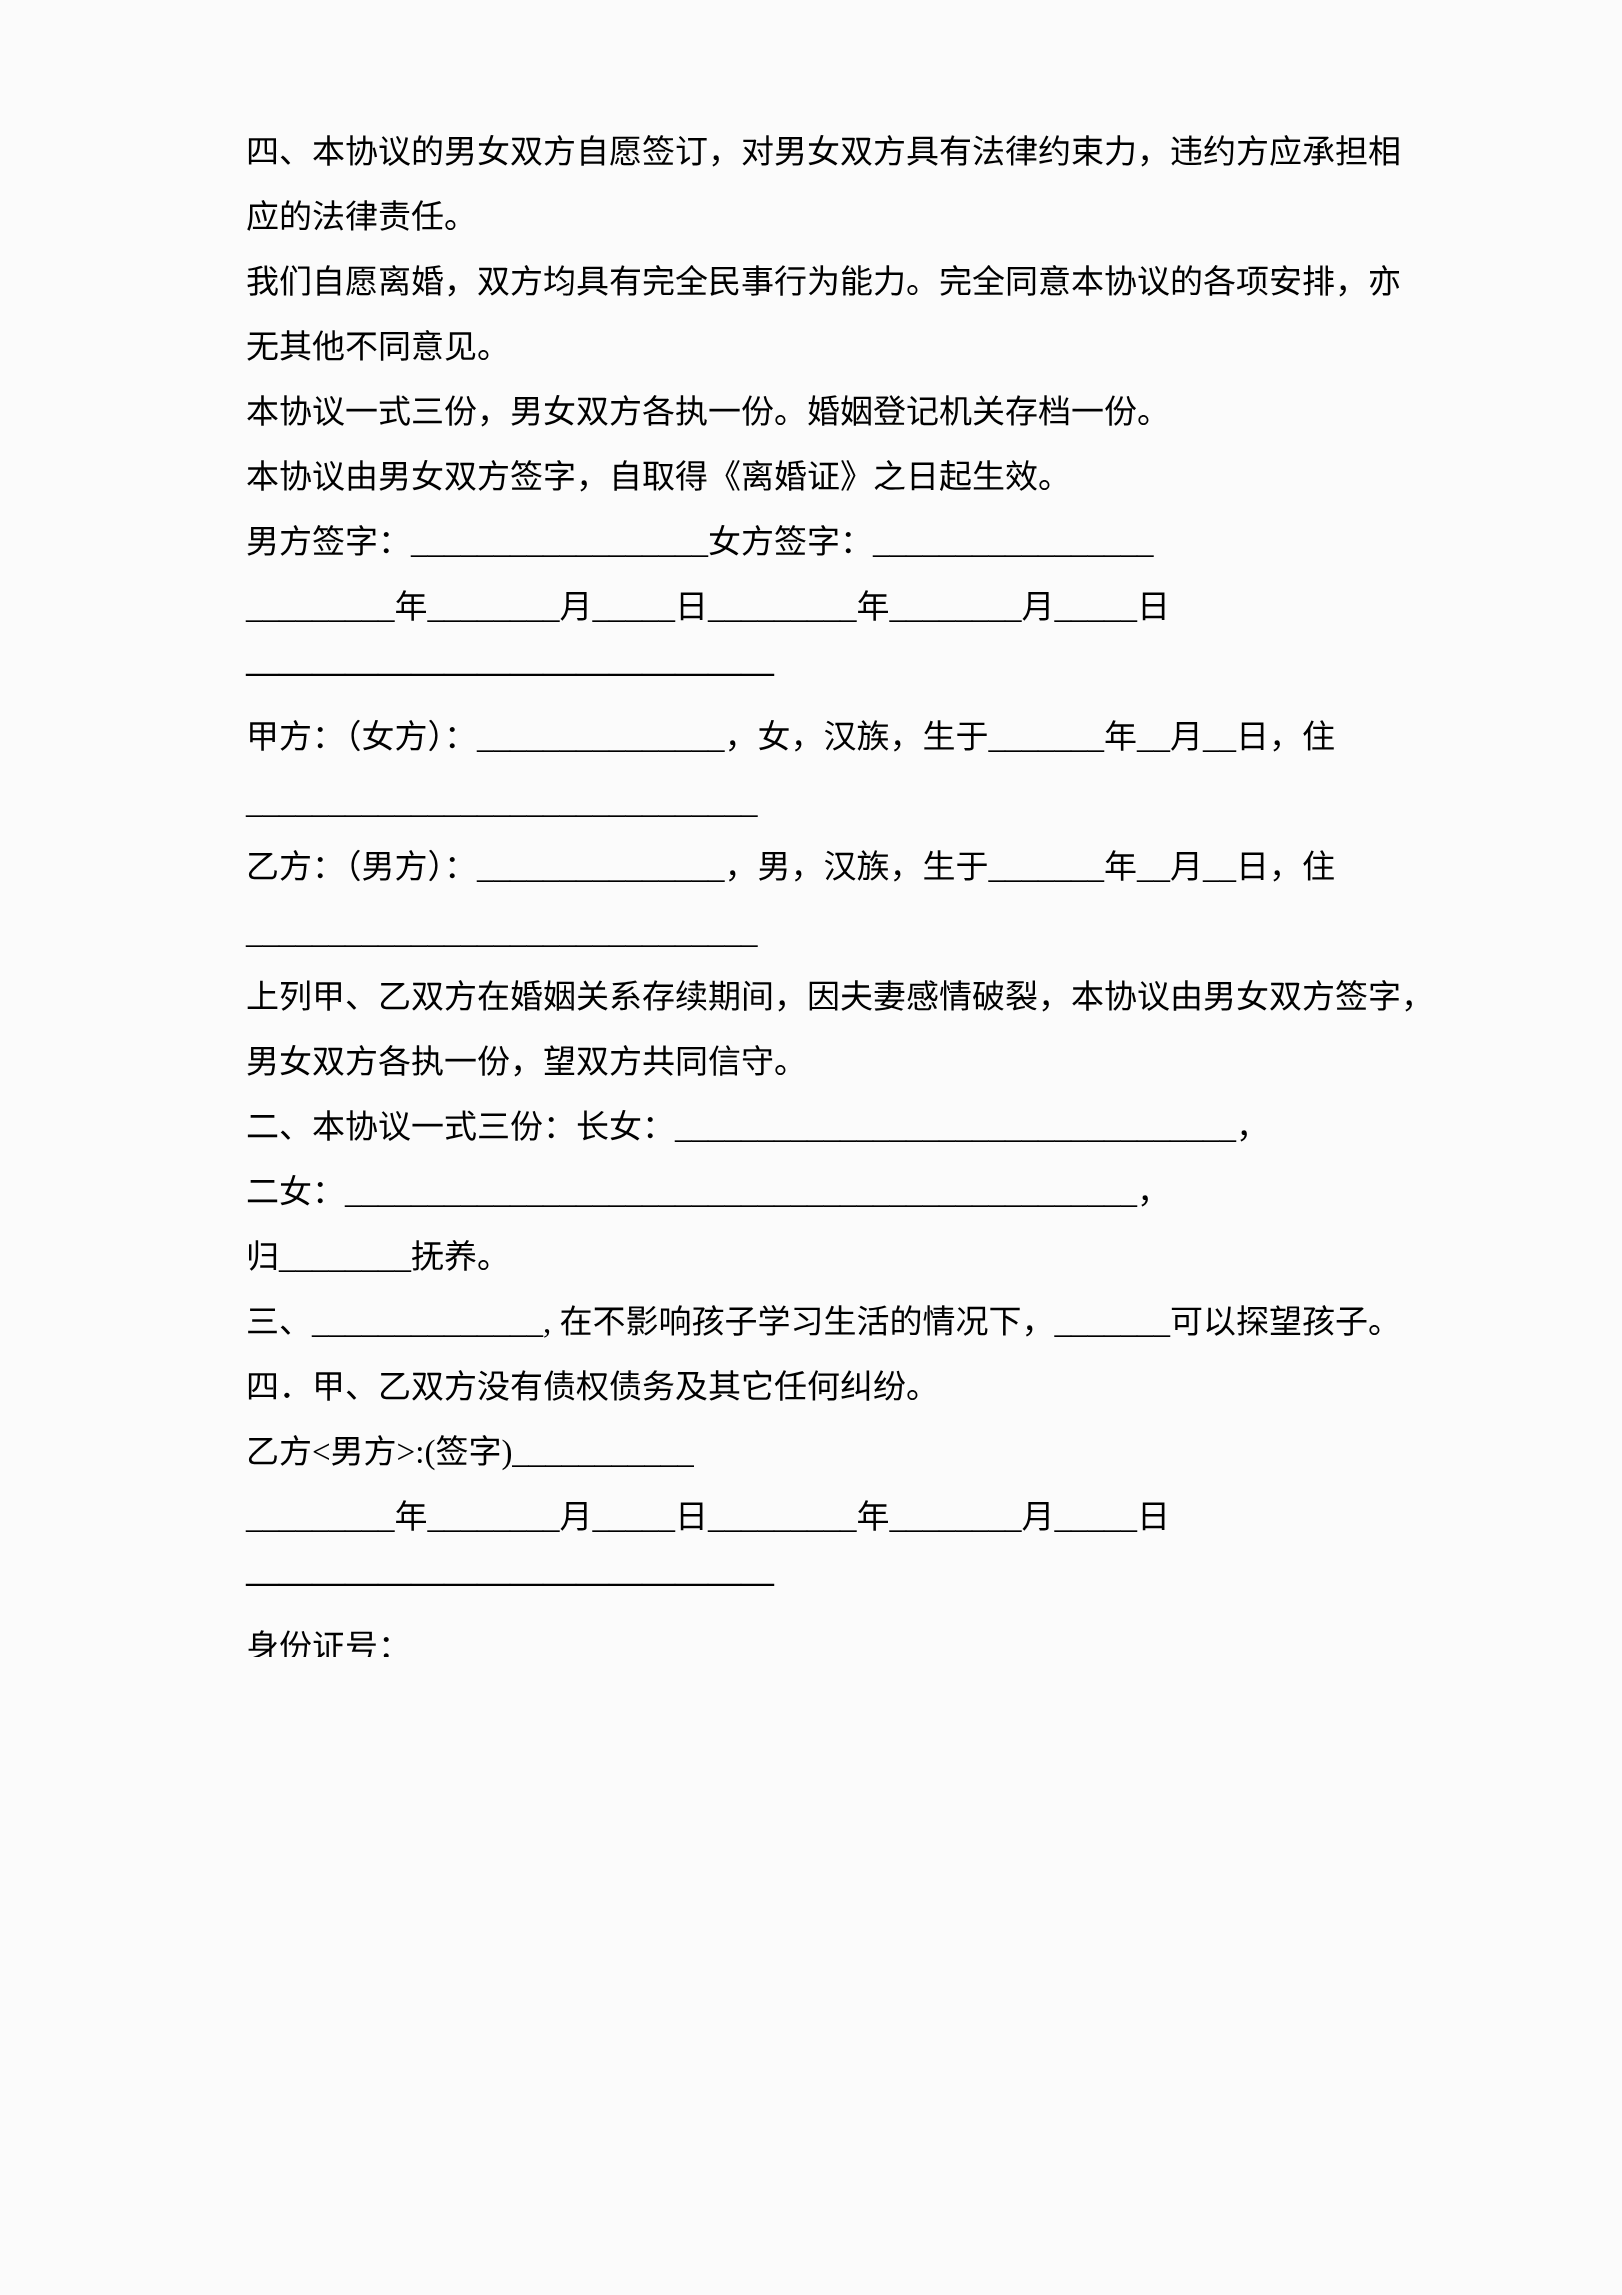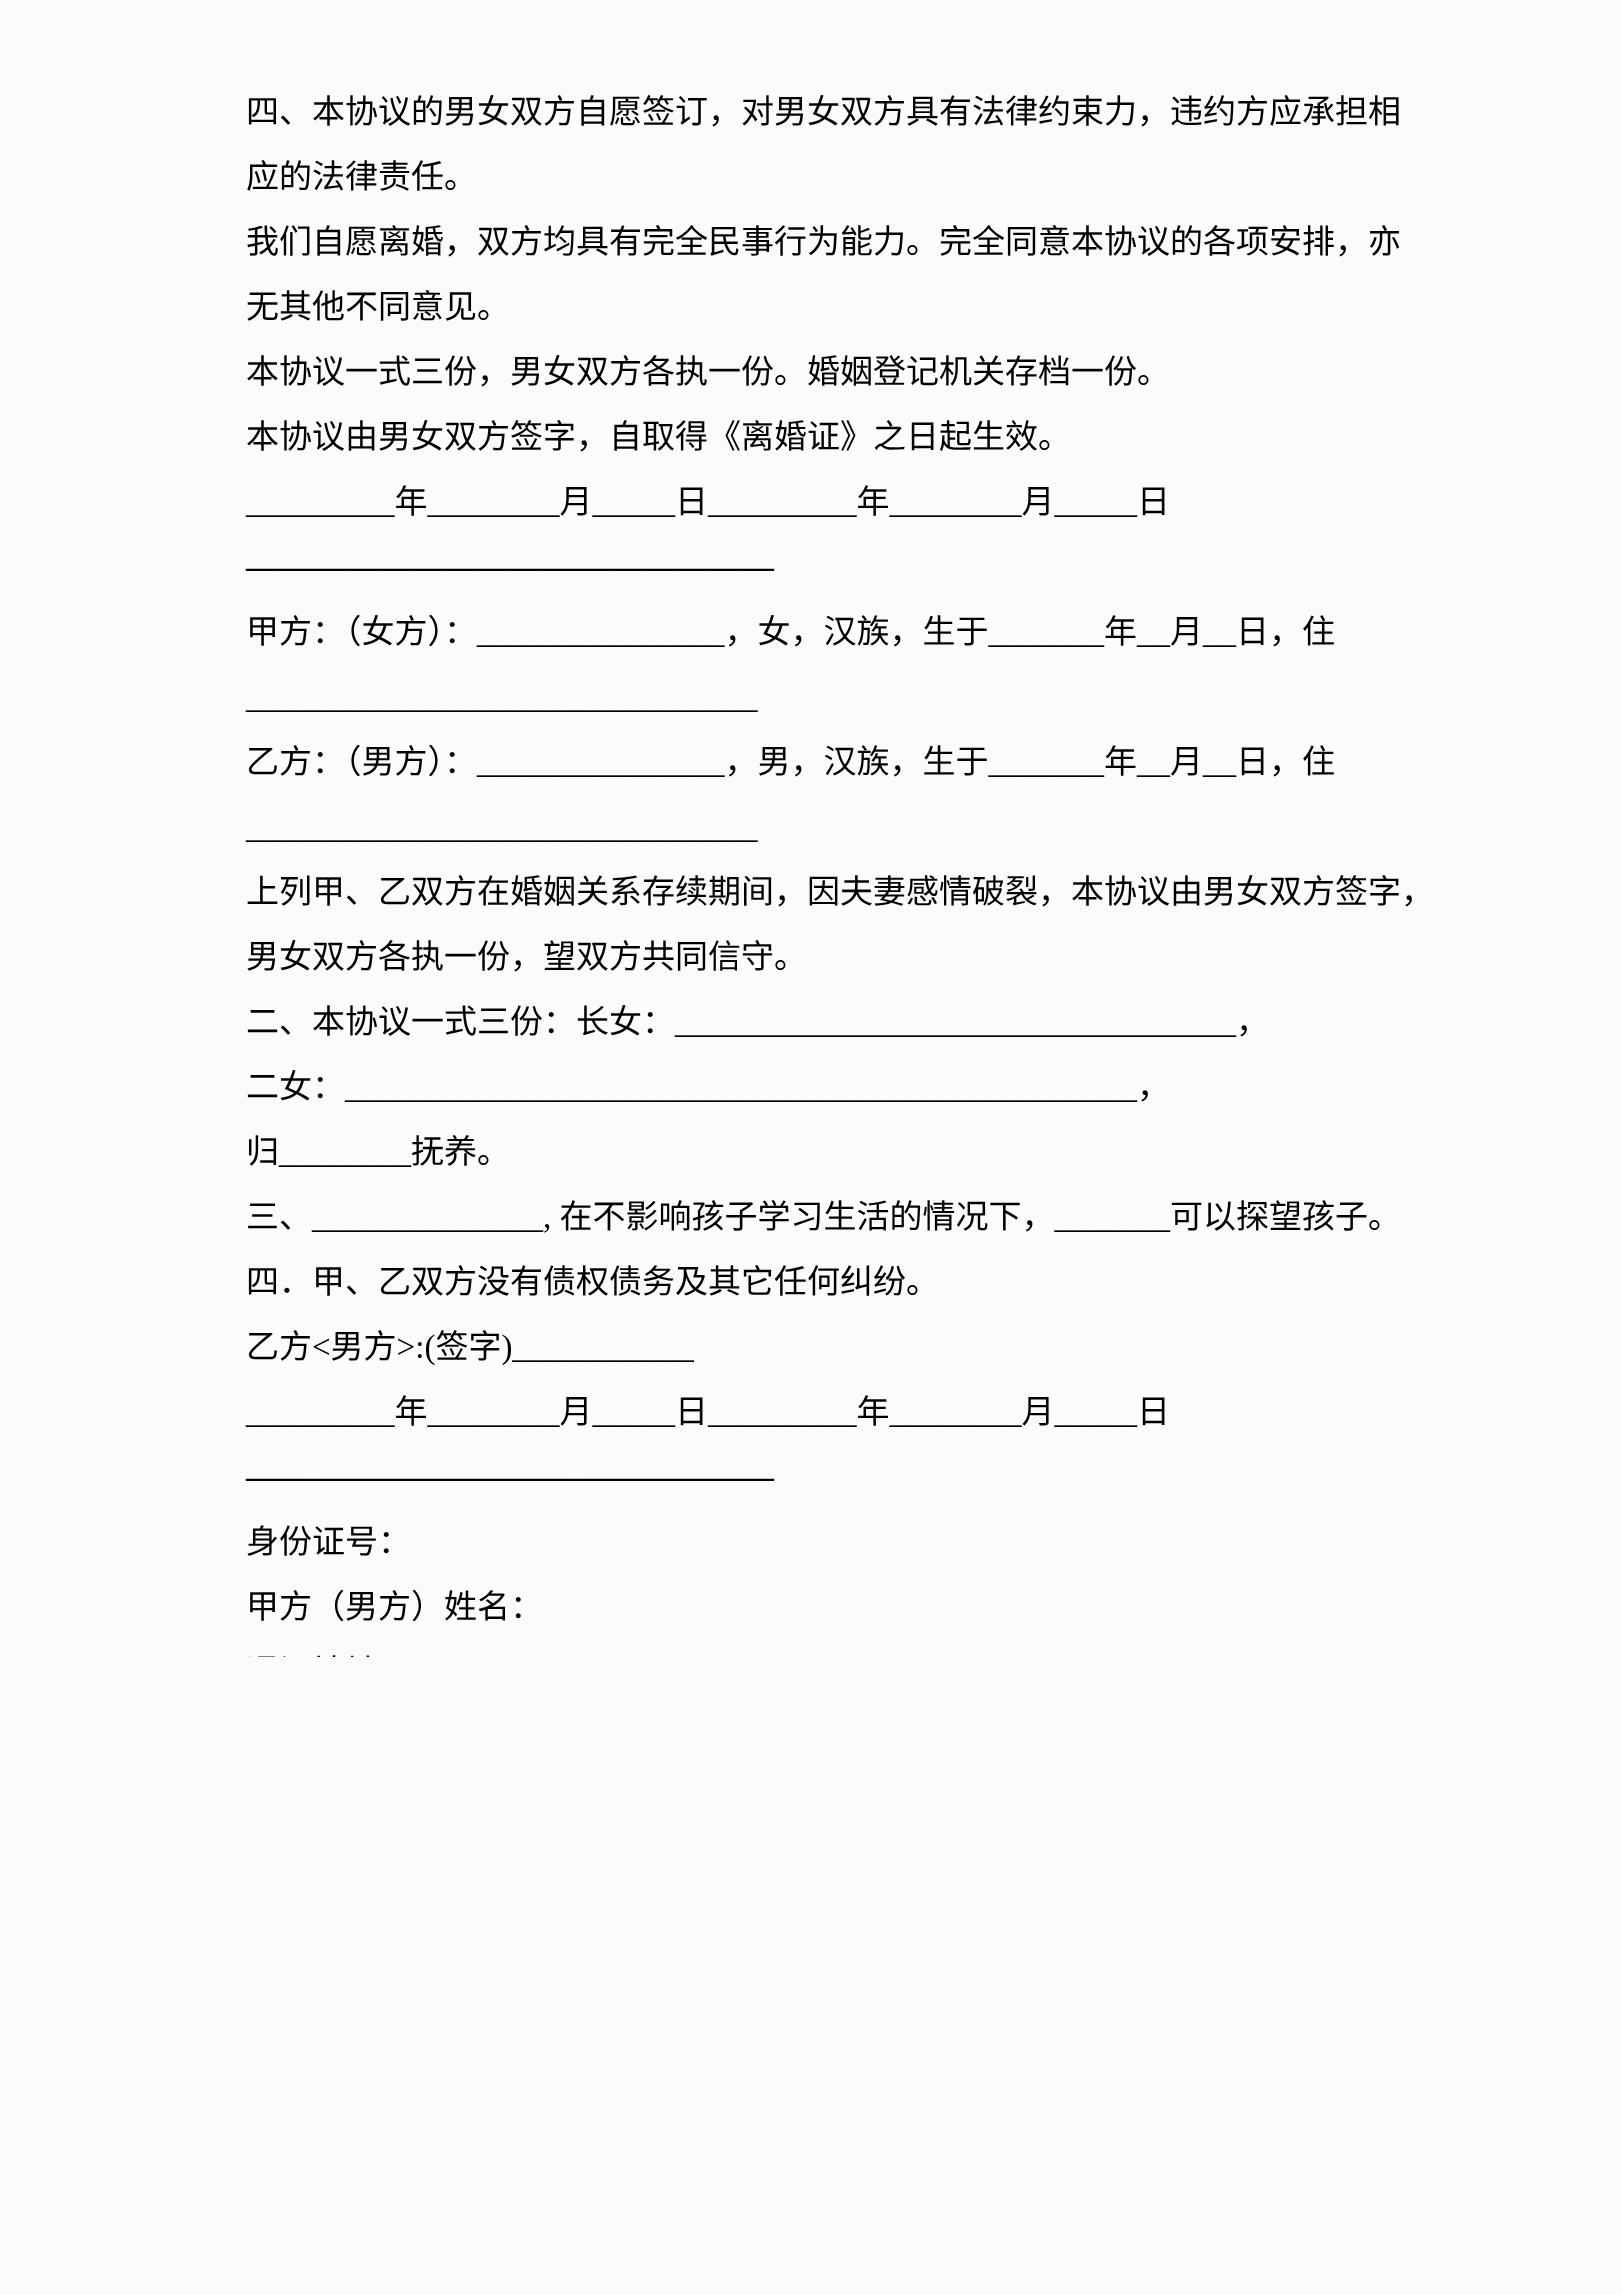--- a/index.html
+++ b/index.html
@@ -11,21 +11,21 @@
     background: #fbfbfb;
     font-family: "Liberation Serif", "DejaVu Serif", serif;
   }
   .page {
     position: relative;
     width: 1623px;
     height: 1657px;
     background: #fbfbfb;
     overflow: hidden;
     box-sizing: border-box;
-    padding: 80px 196px 0 246px;
+    padding: 120px 196px 0 246px;
   }
   .doc-line {
     font-size: 33px;
     line-height: 65px;
     color: #000000;
     white-space: nowrap;
     letter-spacing: 0;
     font-weight: 400;
   }
   .doc-line.dash-rule {
@@ -35,20 +35,21 @@
 </head>
 <body>
 
 <div class="page">
   <div class="doc-line">四、本协议的男女双方自愿签订，对男女双方具有法律约束力，违约方应承担相</div>
   <div class="doc-line">应的法律责任。</div>
   <div class="doc-line">我们自愿离婚，双方均具有完全民事行为能力。完全同意本协议的各项安排，亦</div>
   <div class="doc-line">无其他不同意见。</div>
   <div class="doc-line">本协议一式三份，男女双方各执一份。婚姻登记机关存档一份。</div>
   <div class="doc-line">本协议由男女双方签字，自取得《离婚证》之日起生效。</div>
+  <div class="doc-line">男方签字：__________________女方签字：_________________</div>
   <div class="doc-line">_________年________月_____日_________年________月_____日</div>
   <div class="doc-line dash-rule">————————————————</div>
   <div class="doc-line">甲方：（女方）：_______________，女，汉族，生于_______年__月__日，住</div>
   <div class="doc-line">_______________________________</div>
   <div class="doc-line">乙方：（男方）：_______________，男，汉族，生于_______年__月__日，住</div>
   <div class="doc-line">_______________________________</div>
   <div class="doc-line">上列甲、乙双方在婚姻关系存续期间，因夫妻感情破裂，本协议由男女双方签字，</div>
   <div class="doc-line">男女双方各执一份，望双方共同信守。</div>
   <div class="doc-line">二、本协议一式三份：长女：__________________________________，</div>
   <div class="doc-line">二女：________________________________________________，</div>

